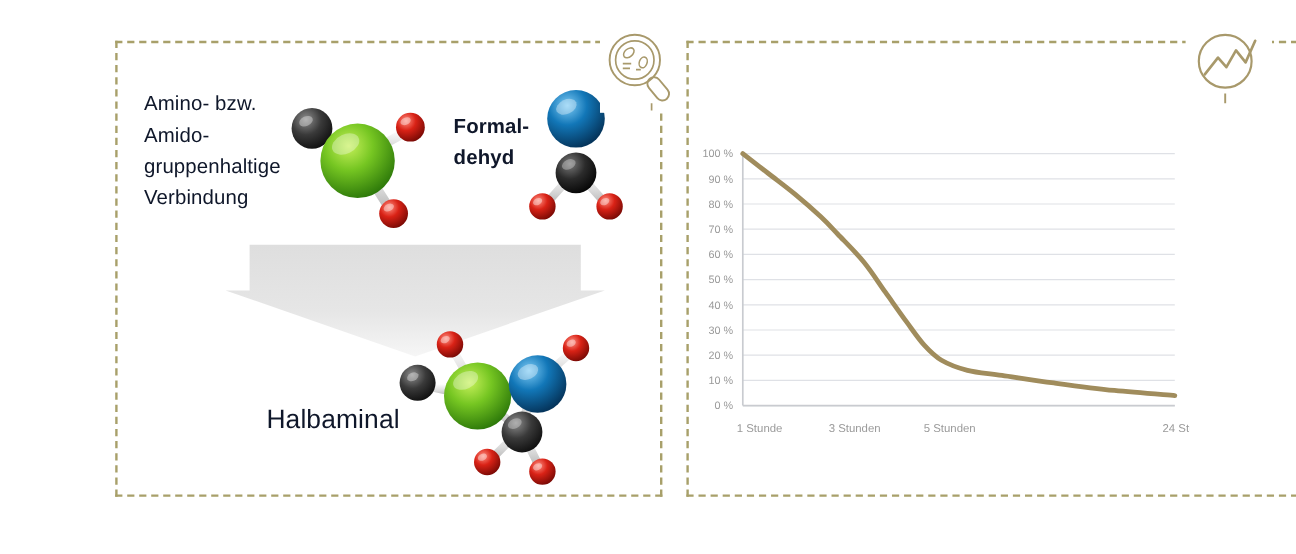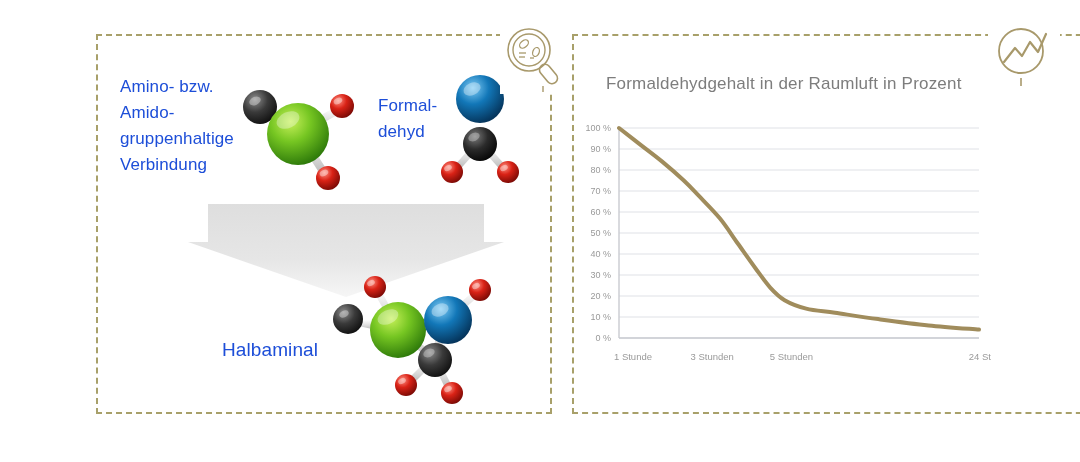--- a/index.html
+++ b/index.html
@@ -29,30 +29,30 @@
     background:#ffffff;
     display:flex;align-items:center;justify-content:center;
   }
   #icon-magnifier{left:500px;top:22px;}
   #icon-trend{left:988px;top:20px;}
   .corner-icon svg{display:block;}
 
   
   .label-text{
     position:absolute;
-    color:#1d4ed8;
+    color:#0f172a;
     font-size:17px;
     line-height:26px;
     font-family:"Liberation Sans", sans-serif;
     letter-spacing:.1px;
     white-space:pre-line;
   }
   #txt-amino{left:120px;top:74px;width:190px;}
-  #txt-formaldehyd{left:378px;top:93px;width:96px;}
-  #txt-halbaminal{left:222px;top:337px;width:180px;font-size:19px;}
+  #txt-formaldehyd{left:378px;top:93px;width:96px;font-weight:bold;}
+  #txt-halbaminal{left:222px;top:337px;width:180px;font-size:22px;}
 
   
   #reaction-arrow{
     position:absolute;left:186px;top:200px;width:320px;height:100px;
   }
 
   
   .molecule{position:absolute;}
   .molecule svg{display:block;}
   #mol-amino{left:230px;top:80px;width:136px;height:116px;}
@@ -250,21 +250,20 @@
       <line x1="19" y1="31" x2="26" y2="31" stroke="#a8996b" stroke-width="1.3"></line>
       <line x1="19" y1="35" x2="25" y2="35" stroke="#a8996b" stroke-width="1.3"></line>
       <line x1="30" y1="36" x2="34" y2="36" stroke="#a8996b" stroke-width="1.3"></line>
       <rect x="43" y="41" width="11" height="22" rx="5.5" fill="none" stroke="#a8996b" stroke-width="1.6" transform="rotate(-40 48.5 52)"></rect>
       <line x1="43" y1="64" x2="43" y2="70" stroke="#a8996b" stroke-width="1.4"></line>
     </svg>
   </div>
 
   <div class="panel" id="panel-right"></div>
 
-  <div id="chart-title">Formaldehydgehalt in der Raumluft in Prozent</div>
 
   <div id="chart-area">
     <svg viewBox="0 0 420 260" width="420" height="260" id="chart-svg">
         <line x1="48" y1="8" x2="408" y2="8" class="gridline"></line>
         <text x="40" y="11.2" text-anchor="end" class="ytick">100 %</text>
         <line x1="48" y1="28.999999999999996" x2="408" y2="28.999999999999996" class="gridline"></line>
         <text x="40" y="32.199999999999996" text-anchor="end" class="ytick">90 %</text>
         <line x1="48" y1="49.99999999999999" x2="408" y2="49.99999999999999" class="gridline"></line>
         <text x="40" y="53.199999999999996" text-anchor="end" class="ytick">80 %</text>
         <line x1="48" y1="71" x2="408" y2="71" class="gridline"></line>

